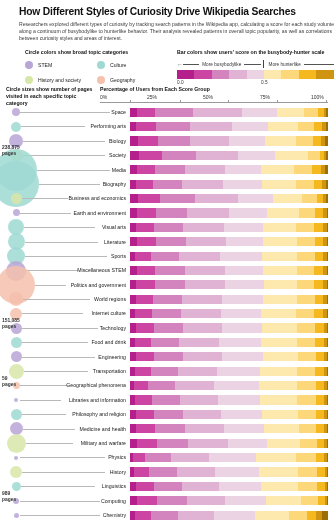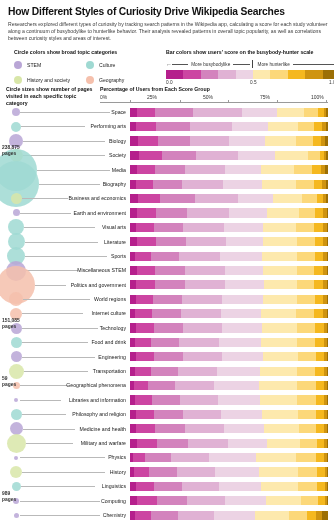--- a/index.html
+++ b/index.html
@@ -4,21 +4,21 @@
 <style>
   * { box-sizing: border-box; margin: 0; padding: 0; }
   body {
     width: 334px; height: 525px;
     background: #ffffff;
     font-family: "Liberation Sans", sans-serif;
     color: #1a1a1a;
     overflow: hidden;
     position: relative;
   }
-  .page { position: relative; width: 334px; height: 525px; padding: 6px 6px 0 8px; }
+  .page { position: relative; width: 334px; height: 525px; padding: 6px 6px 0 19px; }
 
   .title { font-size: 10.3px; font-weight: bold; letter-spacing: -0.2px; line-height: 11px; color: #111; }
   .deck { font-size: 5.1px; line-height: 7.1px; color: #3a3a3a; margin-top: 4px; width: 322px; }
 
   
   .legend-row { position: relative; margin-top: 7px; height: 44px; }
   .legend-head { font-size: 5.2px; font-weight: bold; color: #111; }
 
   .cat-legend { position: absolute; left: 6px; top: 0; width: 150px; }
   .cat-items { margin-top: 6px; display: flex; flex-wrap: wrap; }

